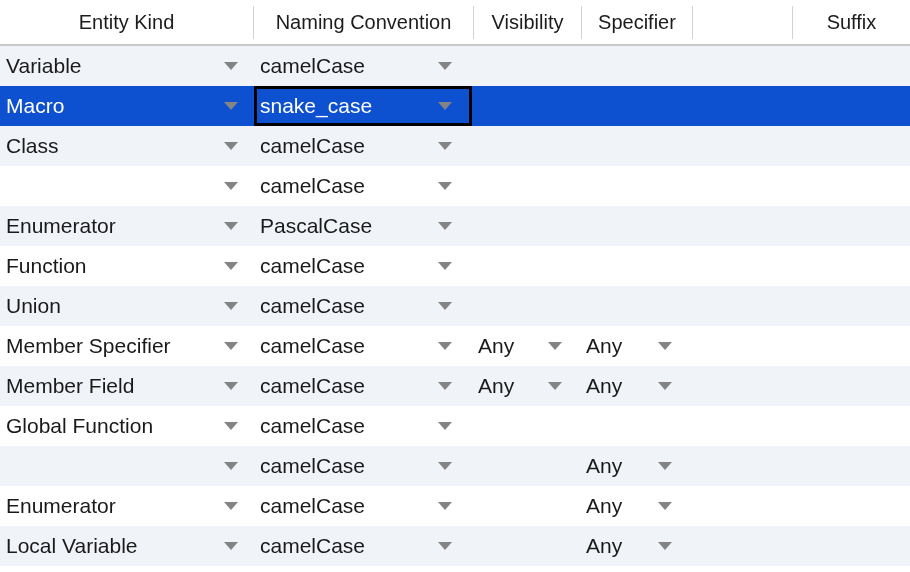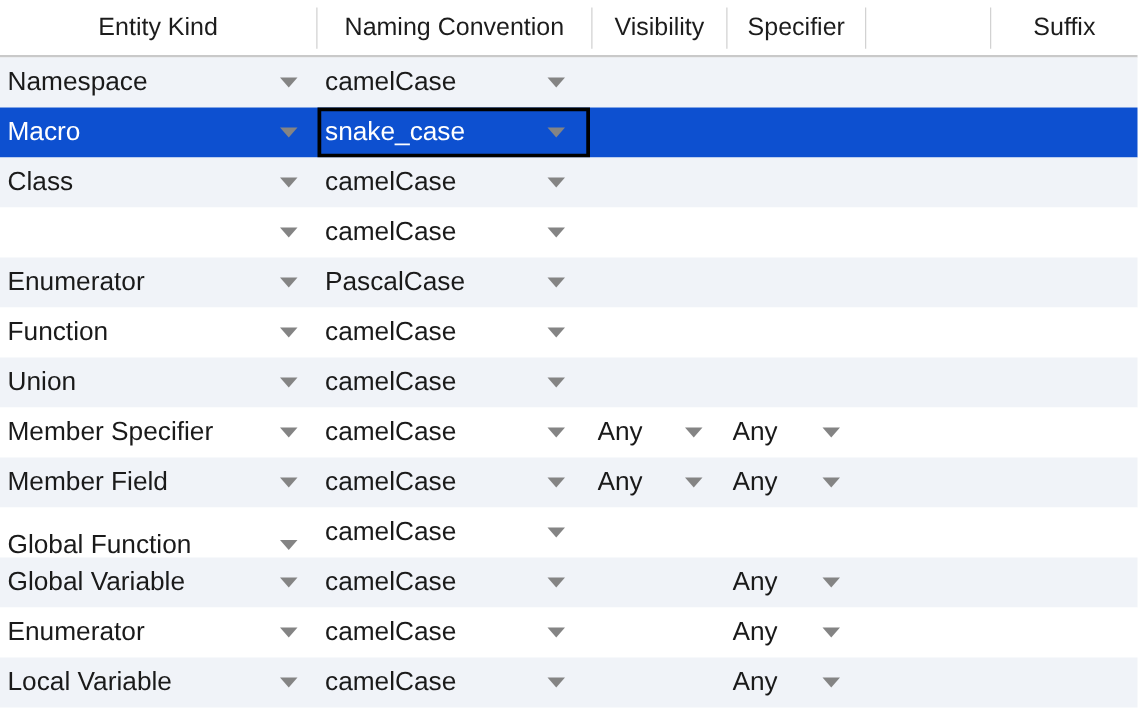--- a/index.html
+++ b/index.html
@@ -143,21 +143,21 @@
     <div class="hcell" style="left:693px;width:99px;margin-top:35px;">Prefix</div>
     <div class="hdiv" style="left:792px;"></div>
 
     <div class="hcell" style="left:793px;width:117px;">Suffix</div>
   </div>
   <div class="header-underline"></div>
 
   <div class="rows" id="rows-container">
       <div class="row alt">
         <div class="cell" style="left: 0px; width: 253px;">
-          <span class="label" style="position: absolute; left: 6px;">Namespace</span>
+          <span class="label" style="position: absolute; left: 6px;">Variable</span>
           <span class="caret-wrap" style="left: 222px;">
             <span class="caret"></span>
           </span>
         </div>
         <div class="cell" style="left: 254px; width: 219px;">
           <span class="label" style="position: absolute; left: 6px;">camelCase</span>
           <span class="caret-wrap" style="left: 182px;">
             <span class="caret"></span>
           </span>
         </div>
@@ -324,40 +324,39 @@
         <div class="cell" style="left: 582px; width: 110px;">
           <span class="label" style="position: absolute; left: 4px;">Any</span>
           <span class="caret-wrap" style="left: 74px;">
             <span class="caret"></span>
           </span>
         </div>
         <div class="cell" style="left: 693px; width: 99px;"></div>
         <div class="cell" style="left: 793px; width: 117px;"></div>
       </div>
       <div class="row">
-        <div class="cell" style="left: 0px; width: 253px; margin-top: 10px;">
+        <div class="cell" style="left: 0px; width: 253px;">
           <span class="label" style="position: absolute; left: 6px;">Global Function</span>
           <span class="caret-wrap" style="left: 222px;">
             <span class="caret"></span>
           </span>
         </div>
         <div class="cell" style="left: 254px; width: 219px;">
           <span class="label" style="position: absolute; left: 6px;">camelCase</span>
           <span class="caret-wrap" style="left: 182px;">
             <span class="caret"></span>
           </span>
         </div>
         <div class="cell" style="left: 474px; width: 107px;"></div>
         <div class="cell" style="left: 582px; width: 110px;"></div>
         <div class="cell" style="left: 693px; width: 99px;"></div>
         <div class="cell" style="left: 793px; width: 117px;"></div>
       </div>
       <div class="row alt">
         <div class="cell" style="left: 0px; width: 253px;">
-          <span class="label" style="position: absolute; left: 6px;">Global Variable</span>
           <span class="caret-wrap" style="left: 222px;">
             <span class="caret"></span>
           </span>
         </div>
         <div class="cell" style="left: 254px; width: 219px;">
           <span class="label" style="position: absolute; left: 6px;">camelCase</span>
           <span class="caret-wrap" style="left: 182px;">
             <span class="caret"></span>
           </span>
         </div>

